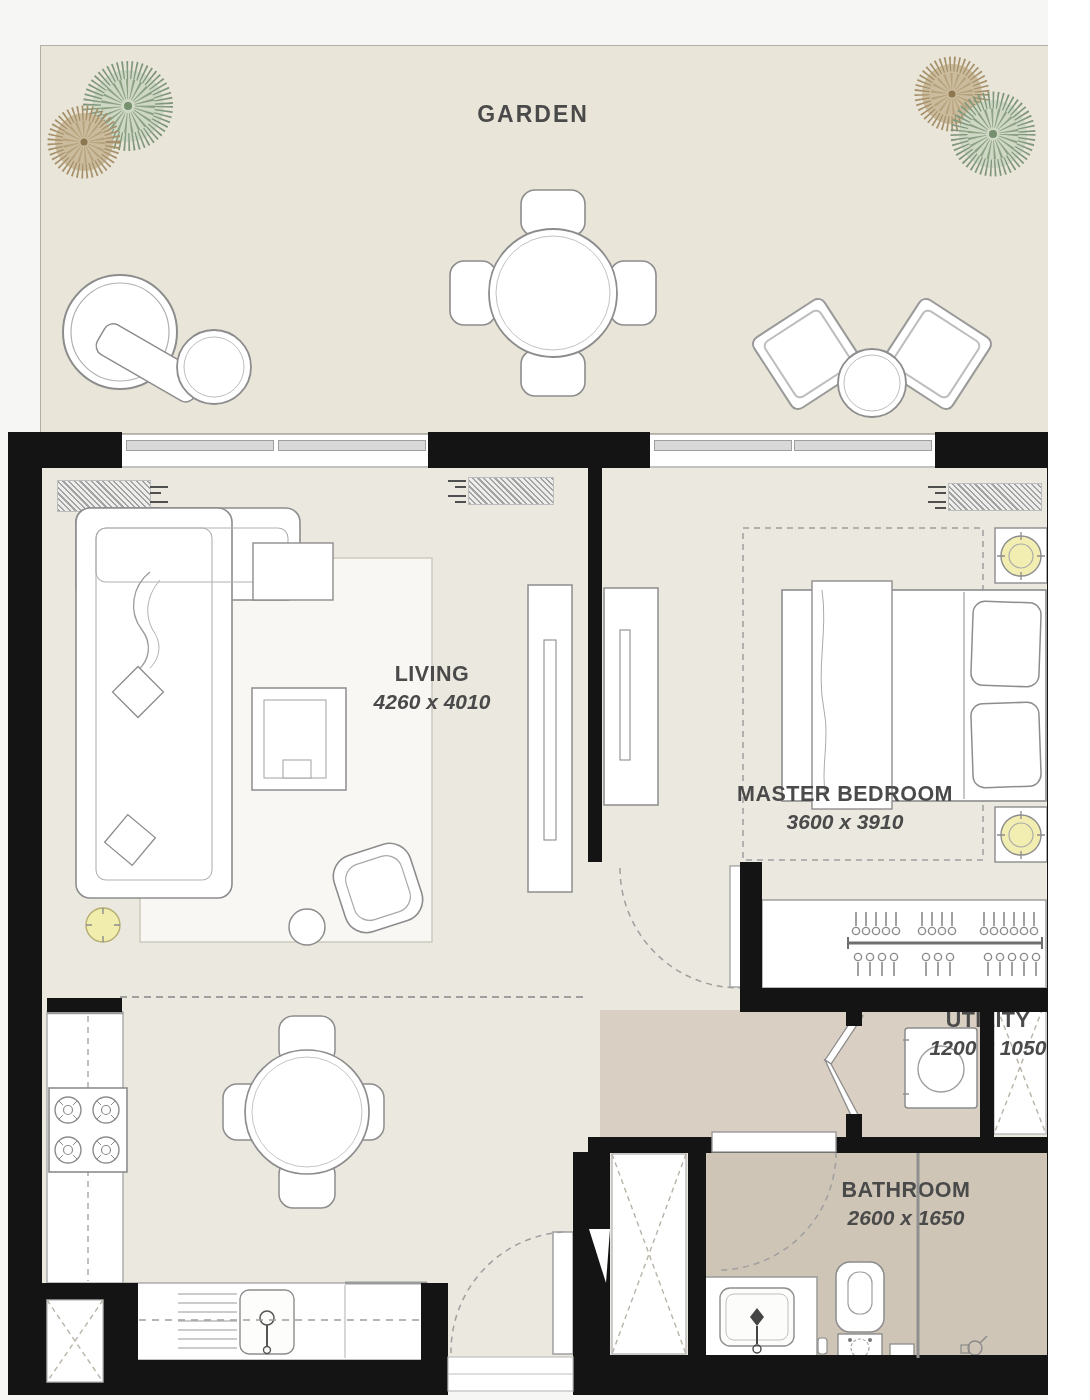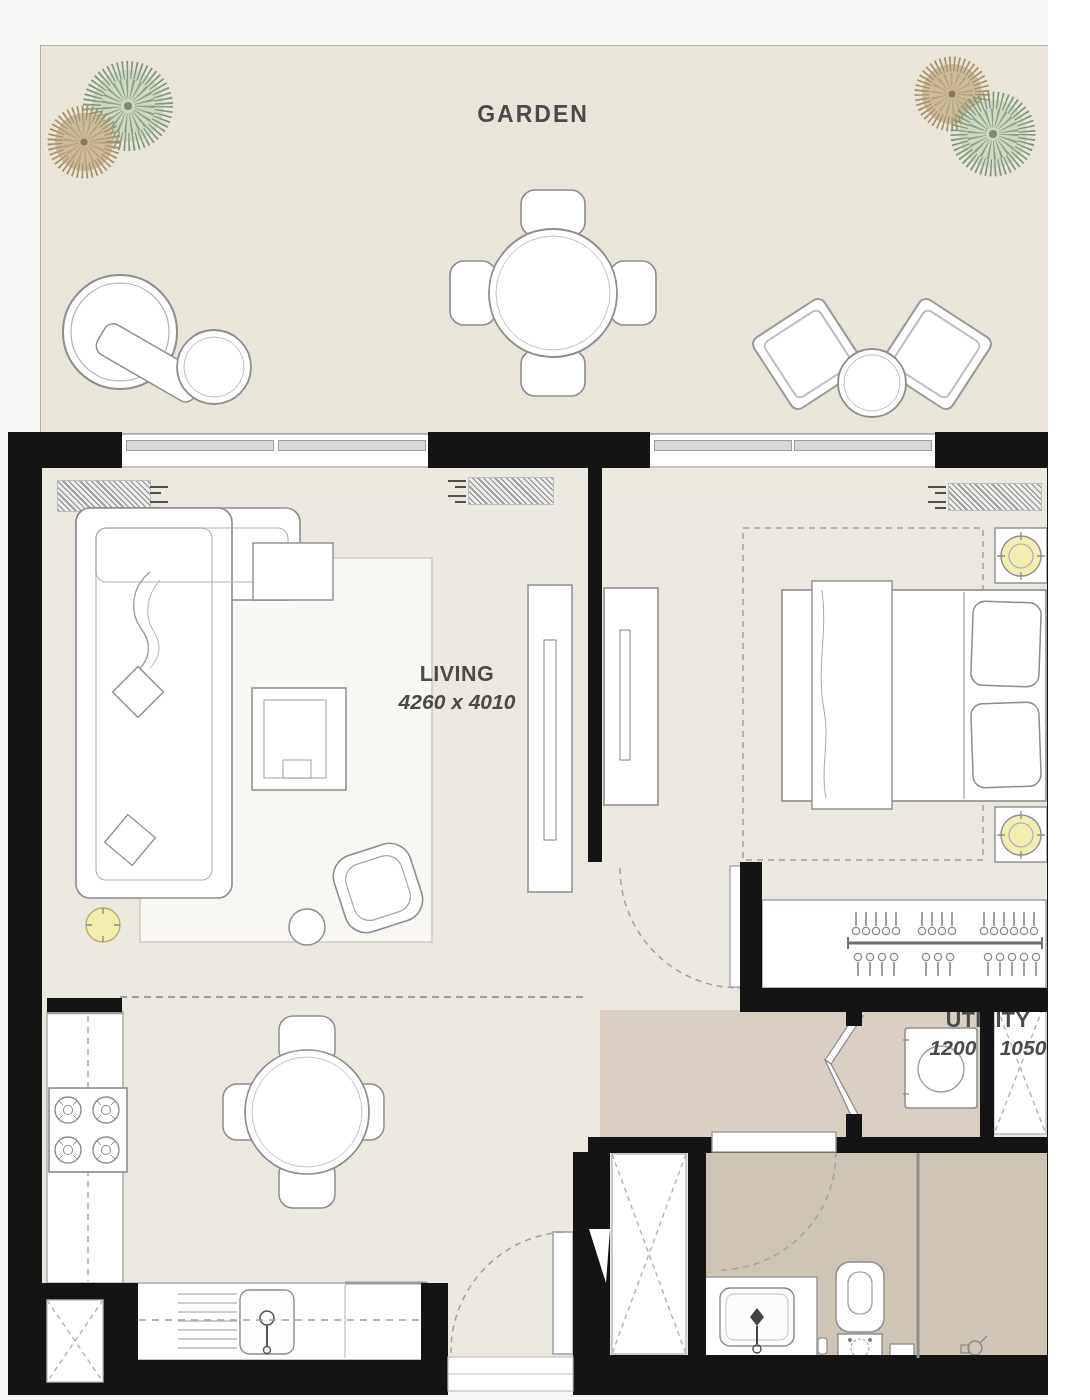--- a/index.html
+++ b/index.html
@@ -308,27 +308,35 @@
       </g>
     </g>
     <g>
       <path d="M836 1152 A118 118 0 0 1 718 1270" fill="none" stroke="#9f9f9f" stroke-width="1.5" stroke-dasharray="6 5"></path>
     </g>
   </svg>
 
   <div class="room-label" style="left:533px;top:114px">
     <div class="rl-name garden-title">GARDEN</div>
   </div>
-  <div class="room-label" style="left:457px;top:688px">
+  <div class="room-label" style="left:432px;top:688px">
     <div class="rl-name">LIVING</div>
     <div class="rl-dims">4260 x 4010</div>
+  </div>
+  <div class="room-label" style="left:845px;top:808px">
+    <div class="rl-name">MASTER BEDROOM</div>
+    <div class="rl-dims">3600 x 3910</div>
   </div>
   <div class="room-label" style="left:988px;top:1034px">
     <div class="rl-name">UTILITY</div>
     <div class="rl-dims">1200 x 1050</div>
+  </div>
+  <div class="room-label" style="left:906px;top:1204px">
+    <div class="rl-name">BATHROOM</div>
+    <div class="rl-dims">2600 x 1650</div>
   </div>
 
   <div class="w" style="left:8px;top:432px;width:114px;height:36px;"></div>
   <div class="w" style="left:428px;top:432px;width:222px;height:36px;"></div>
   <div class="w" style="left:935px;top:432px;width:146px;height:36px;"></div>
   <div class="w" style="left:8px;top:432px;width:34px;height:963px;"></div>
   <div class="w" style="left:1047px;top:432px;width:34px;height:963px;"></div>
   <div class="w" style="left:588px;top:462px;width:14px;height:400px;"></div>
   <div class="w" style="left:740px;top:862px;width:22px;height:130px;"></div>
   <div class="w" style="left:740px;top:988px;width:341px;height:24px;"></div>

